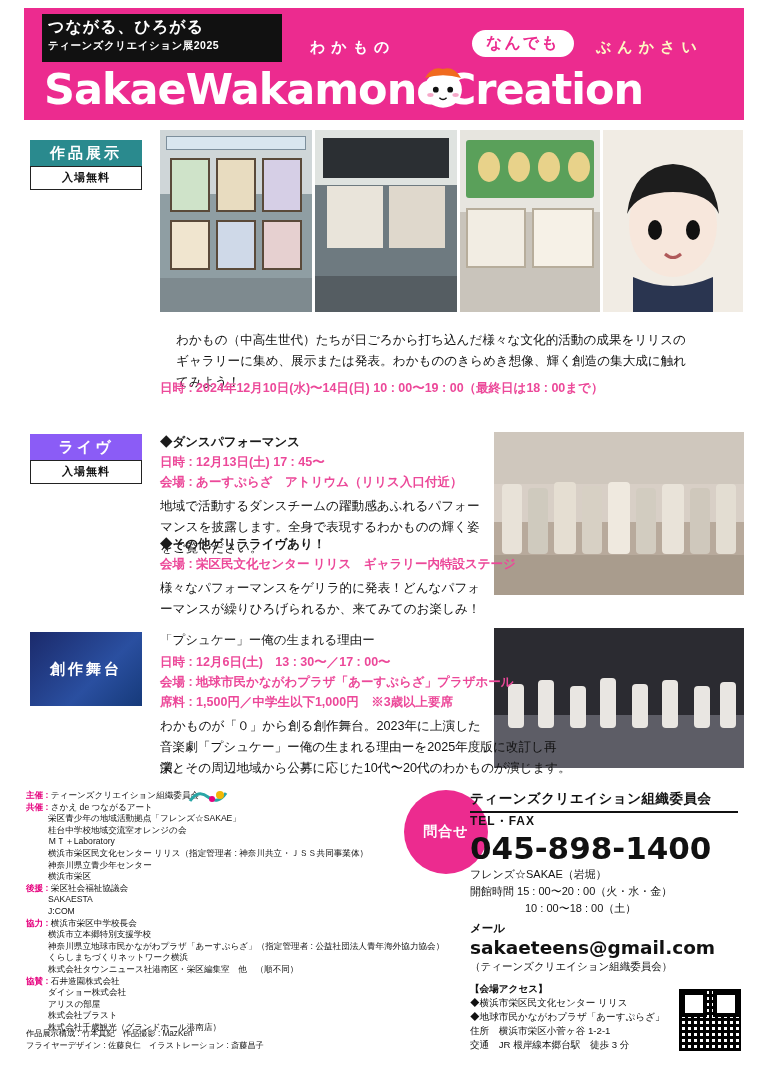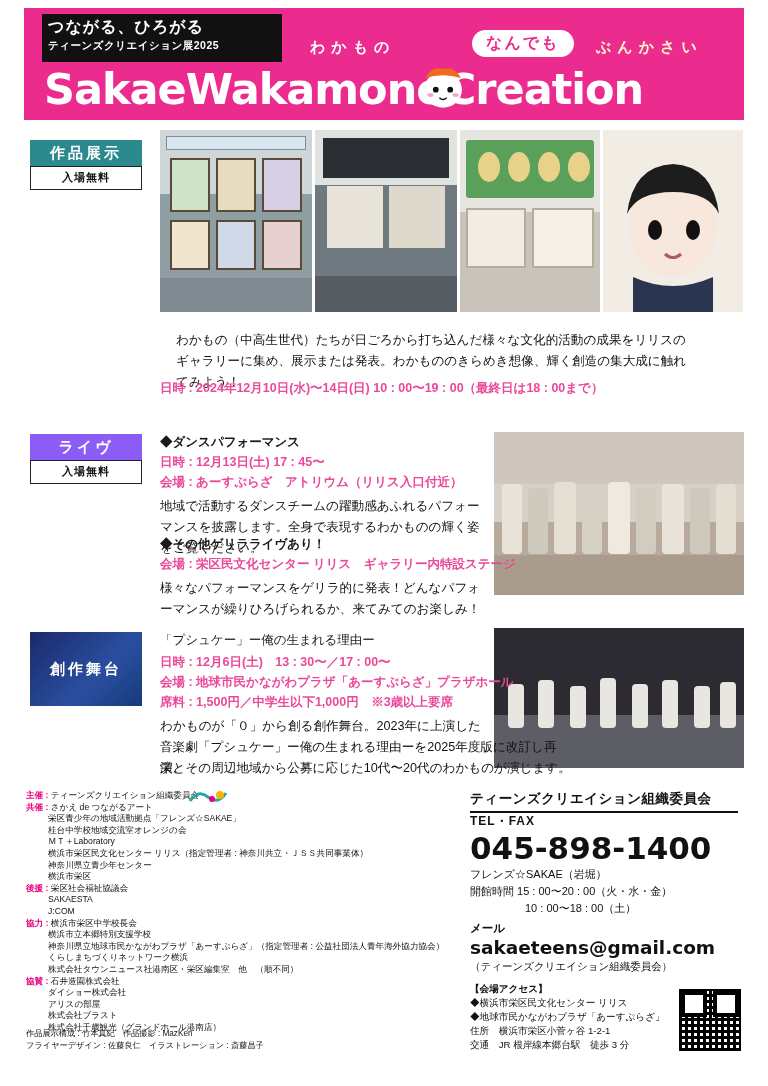--- a/index.html
+++ b/index.html
@@ -371,20 +371,21 @@
     <path d="M2 12 q8 -12 18 -4 q10 8 18 -4" stroke="#2aa6a6" stroke-width="3" fill="none"></path>
     <circle cx="32" cy="6" r="4" fill="#f2b705"></circle>
     <circle cx="24" cy="10" r="3" fill="#e6007e"></circle>
   </svg>
 
   <div class="credits">
     <div>作品展示構成 : 竹本真紀　作品撮影 : MazKen</div>
     <div>フライヤーデザイン : 佐藤良仁　イラストレーション : 斎藤昌子</div>
   </div>
 
+  <div class="contact-circle">問合せ</div>
   <div class="contact-box">
     <div class="contact-title">ティーンズクリエイション組織委員会</div>
     <div class="contact-tel-label">TEL・FAX</div>
     <div class="contact-tel">045-898-1400</div>
     <div class="contact-sub">フレンズ☆SAKAE（岩堀）</div>
     <div class="contact-sub">開館時間 15 : 00〜20 : 00（火・水・金）</div>
     <div class="contact-sub">　　　　　10 : 00〜18 : 00（土）</div>
     <div class="contact-mail-label">メール</div>
     <div class="contact-mail">sakaeteens@gmail.com</div>
     <div class="contact-note">（ティーンズクリエイション組織委員会）</div>

